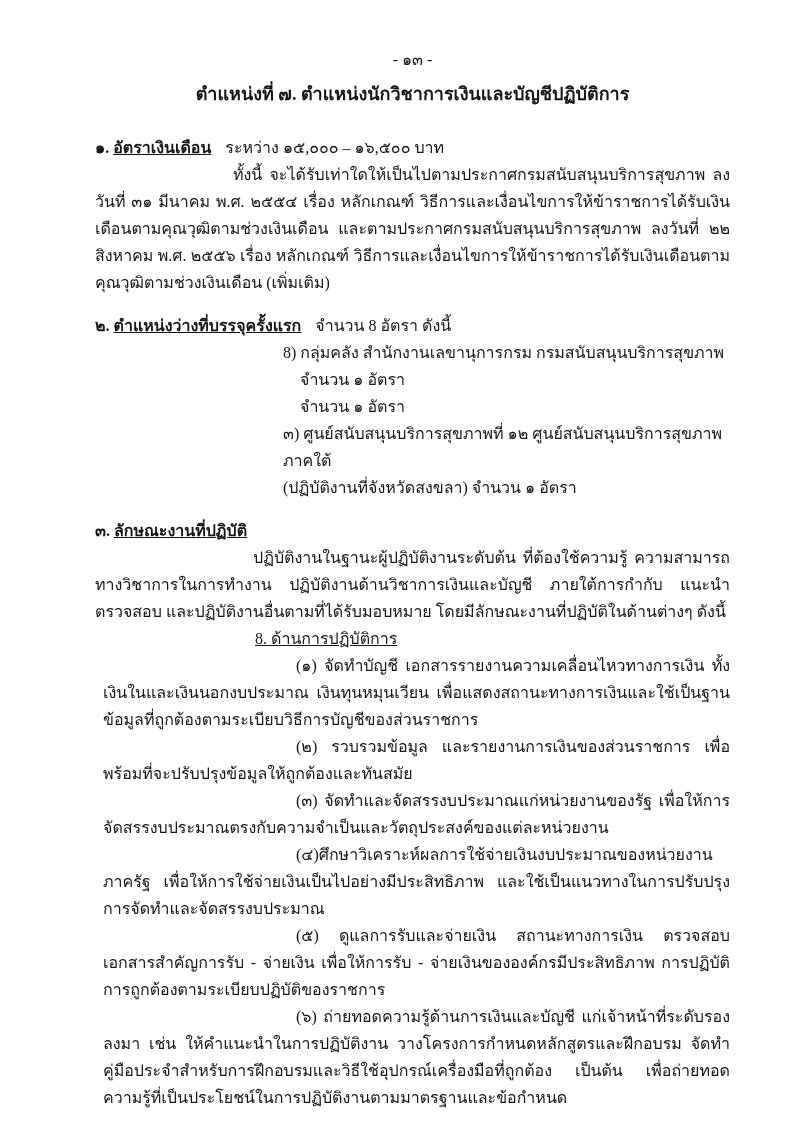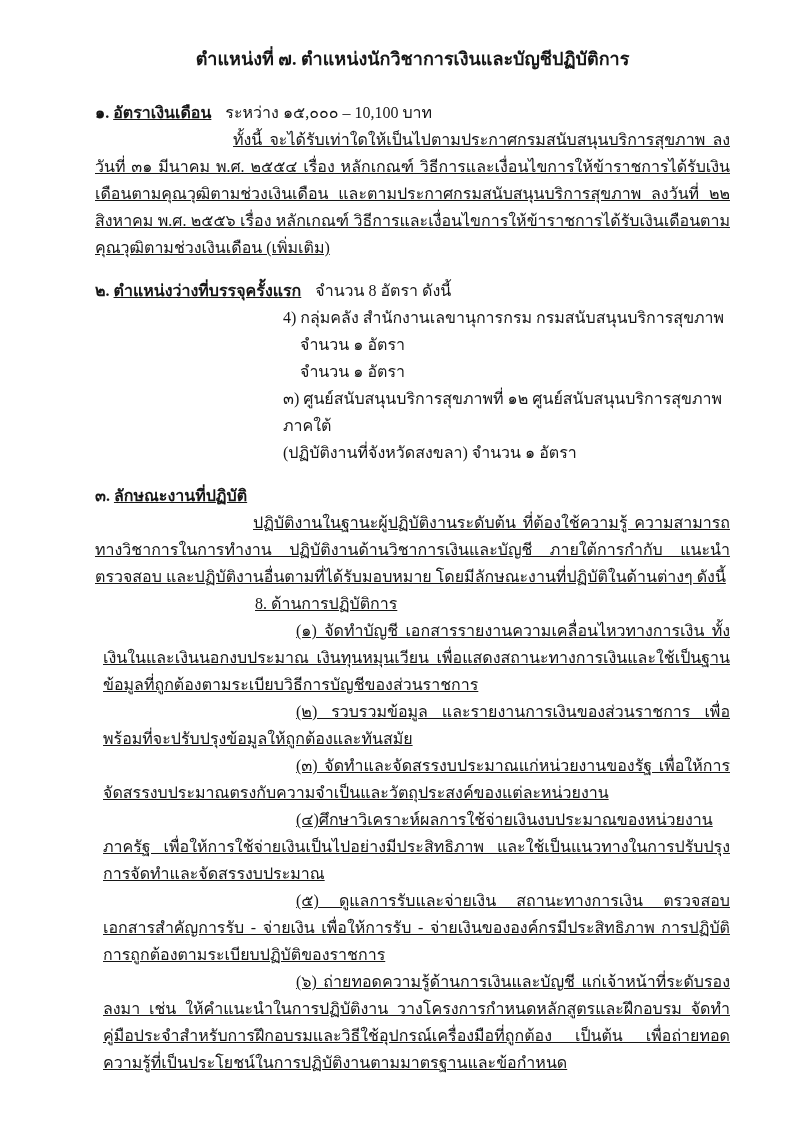--- a/index.html
+++ b/index.html
@@ -19,51 +19,52 @@
   }
   .page-number { text-align: center; margin-bottom: 8px; }
   .doc-title   { text-align: center; font-weight: bold; font-size: 18px; margin-bottom: 26px; }
 
   .section-line { margin-top: 0; }
   .section-line.spaced { margin-top: 16px; }
   .sec-head { font-weight: bold; white-space: nowrap; }
   .sec-head .u { text-decoration: underline; }
   .sec-inline { margin-left: 14px; }
 
-  .para { margin: 0; text-align: justify; text-decoration: underline; }
+  .para { margin: 0; text-align: justify; }
   .para.tab1 { text-indent: 138px; }
   .para.tab2 { text-indent: 158px; }
   .para.tab3 { text-indent: 193px; margin-left: 8px; }
 
   .vac-list { margin-left: 188px; }
   .vac-sub  { margin-left: 17px; }
 
   .subhead {
     margin-left: 160px;
     text-decoration: underline;
   }
 </style>
 </head>
 <body>
 
 <div class="page">
 
+  <div class="page-number">- ๑๓ -</div>
   <div class="doc-title">ตำแหน่งที่ ๗. ตำแหน่งนักวิชาการเงินและบัญชีปฏิบัติการ</div>
 
   <div class="section-line">
-    <span class="sec-head"><span>๑.</span> <span class="u">อัตราเงินเดือน</span></span><span class="sec-inline">ระหว่าง ๑๕,๐๐๐ – 10,100 บาท</span>
+    <span class="sec-head"><span>๑.</span> <span class="u">อัตราเงินเดือน</span></span><span class="sec-inline">ระหว่าง ๑๕,๐๐๐ – ๑๖,๕๐๐ บาท</span>
   </div>
   <p class="para tab1">ทั้งนี้ จะได้รับเท่าใดให้เป็นไปตามประกาศกรมสนับสนุนบริการสุขภาพ ลงวันที่ ๓๑ มีนาคม พ.ศ. ๒๕๕๔ เรื่อง หลักเกณฑ์ วิธีการและเงื่อนไขการให้ข้าราชการได้รับเงินเดือนตามคุณวุฒิตามช่วงเงินเดือน และตามประกาศกรมสนับสนุนบริการสุขภาพ ลงวันที่ ๒๒ สิงหาคม พ.ศ. ๒๕๕๖ เรื่อง หลักเกณฑ์ วิธีการและเงื่อนไขการให้ข้าราชการได้รับเงินเดือนตามคุณวุฒิตามช่วงเงินเดือน (เพิ่มเติม)</p>
 
   <div class="section-line spaced">
     <span class="sec-head"><span>๒.</span> <span class="u">ตำแหน่งว่างที่บรรจุครั้งแรก</span></span><span class="sec-inline">จำนวน 8 อัตรา ดังนี้</span>
   </div>
   <div class="vac-list">
     <div>
-      <div>4) กลุ่มคลัง สำนักงานเลขานุการกรม กรมสนับสนุนบริการสุขภาพ</div>
+      <div>8) กลุ่มคลัง สำนักงานเลขานุการกรม กรมสนับสนุนบริการสุขภาพ</div>
       <div class="vac-sub">จำนวน ๑ อัตรา</div>
     </div>
     <div>
       <div class="vac-sub">จำนวน ๑ อัตรา</div>
     </div>
     <div>
       <div>๓) ศูนย์สนับสนุนบริการสุขภาพที่ ๑๒ ศูนย์สนับสนุนบริการสุขภาพภาคใต้</div>
       <div>(ปฏิบัติงานที่จังหวัดสงขลา) จำนวน ๑ อัตรา</div>
     </div>
   </div>

